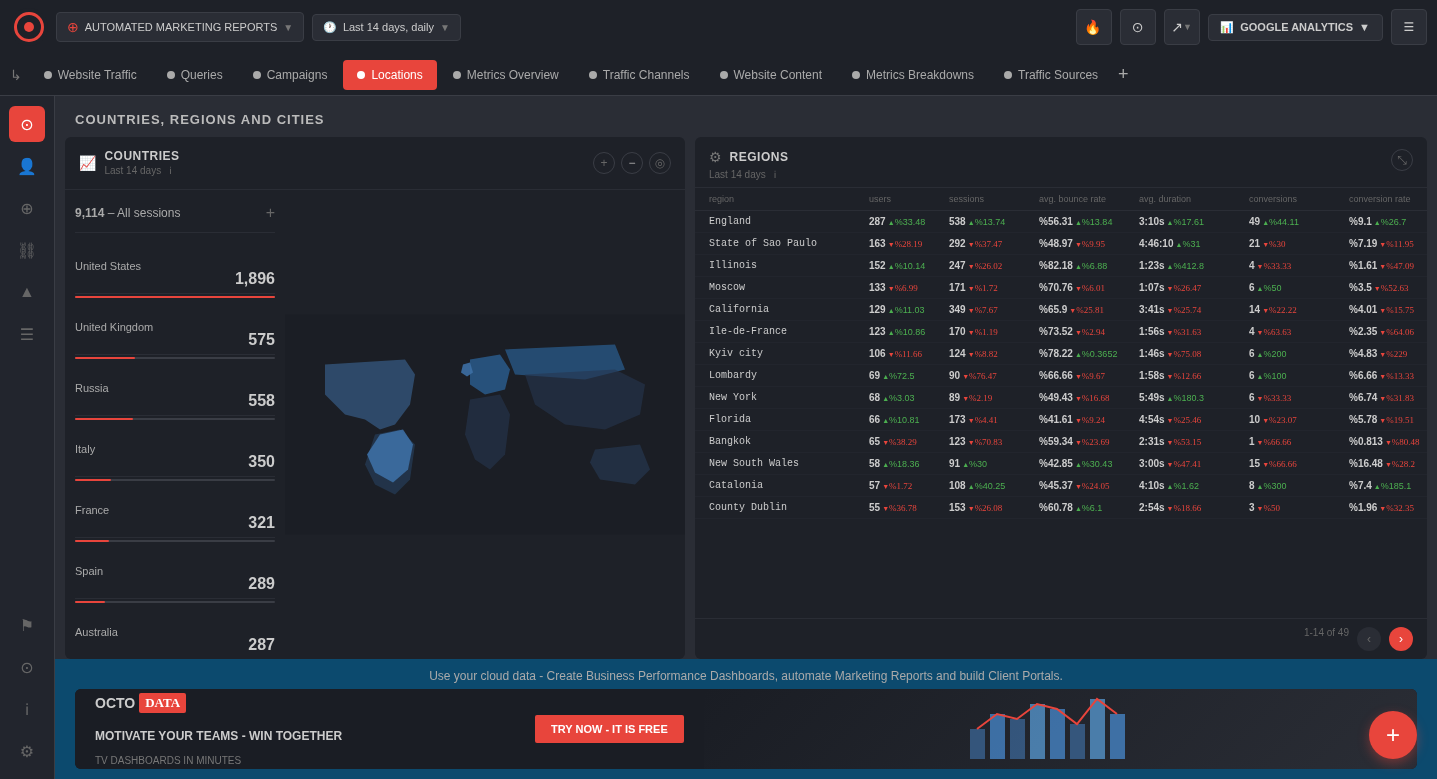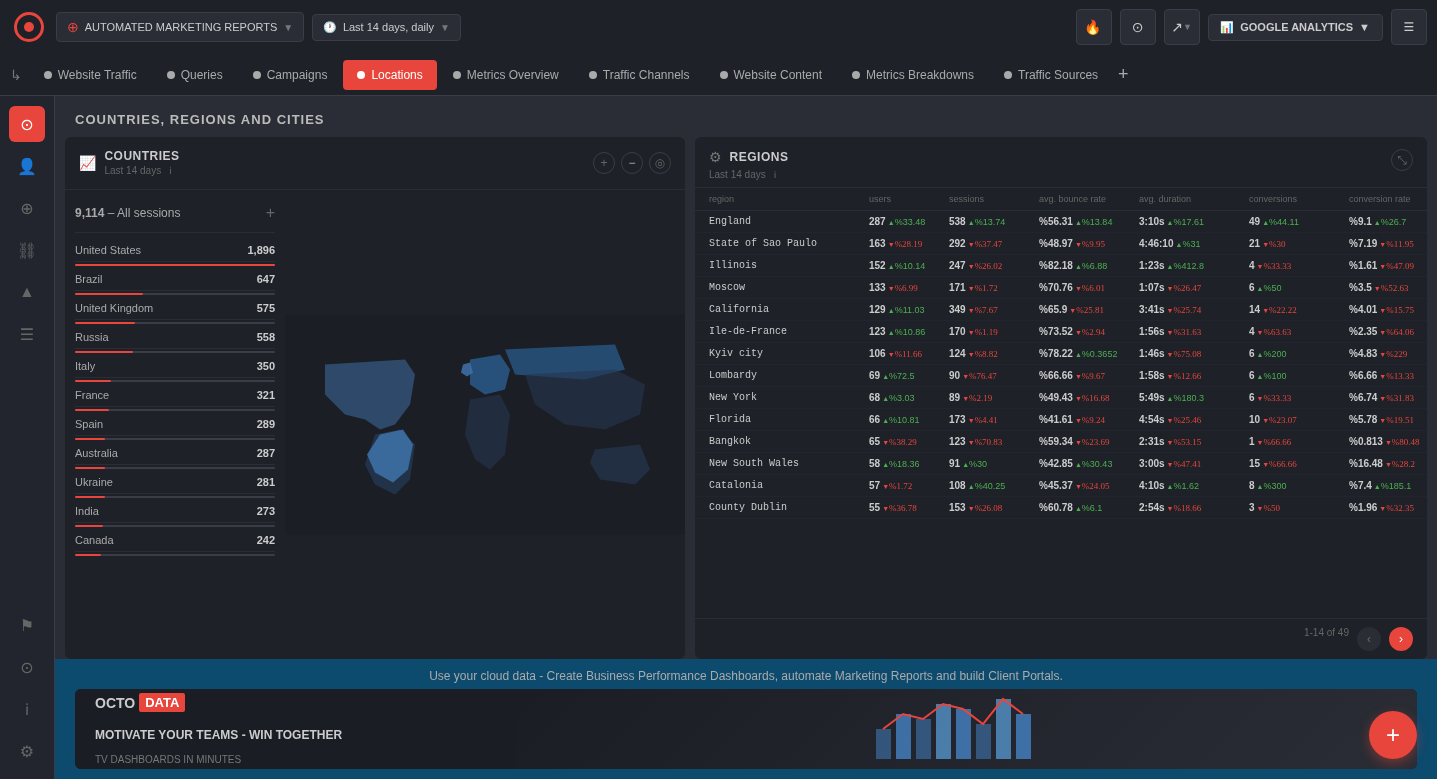--- a/index.html
+++ b/index.html
@@ -73,21 +73,21 @@
     .panel-action-btn { background: transparent; border: 1px solid #3a3d45; border-radius: 50%; width: 22px; height: 22px; display: flex; align-items: center; justify-content: center; cursor: pointer; color: #666; font-size: 12px; }
     .panel-action-btn.minus { color: #aaa; }
 
     .countries-content { display: flex; flex: 1; overflow: hidden; }
     .countries-list { width: 220px; padding: 10px; overflow-y: auto; flex-shrink: 0; }
     .sessions-total { display: flex; align-items: center; justify-content: space-between; padding: 4px 0 10px; border-bottom: 1px solid #2a2d35; margin-bottom: 6px; }
     .sessions-label { font-size: 12px; color: #aaa; }
     .sessions-add { color: #666; font-size: 16px; cursor: pointer; }
     .country-row { display: flex; align-items: center; justify-content: space-between; padding: 5px 0; border-bottom: 1px solid #2a2d35; cursor: pointer; gap: 28px; }
     .country-name { color: #aaa; font-size: 11px; }
-    .country-count { color: #ccc; font-size: 11px; font-weight: bold; }
+    .country-count { color: #ccc; font-size: 16px; font-weight: bold; margin-top: 26px; }
     .country-bar { height: 2px; background: #3a3d45; margin-top: 2px; border-radius: 1px; }
     .country-bar-fill { height: 2px; background: #e8453c; border-radius: 1px; }
     .country-item { margin-bottom: 2px; }
 
     
     .map-area { flex: 1; position: relative; overflow: hidden; }
 
     
     .regions-panel { flex: 1; background: #1e2128; border-radius: 6px; display: flex; flex-direction: column; overflow: hidden; }
     .regions-header { display: flex; align-items: flex-start; padding: 12px 14px 6px; border-bottom: 1px solid #2a2d35; }
@@ -111,21 +111,21 @@
     .page-nav { width: 24px; height: 24px; border-radius: 50%; background: #2a2d35; display: flex; align-items: center; justify-content: center; cursor: pointer; color: #666; font-size: 12px; }
     .page-nav.active-page { background: #e8453c; color: #fff; }
 
     
     .promo-bar { padding: 10px 20px; display: flex; flex-direction: column; gap: 6px; background: #0c4a6e; }
     .promo-text { font-size: 12px; color: #aaa; text-align: center; }
     .promo-banner { background: #1a1d24; border-radius: 6px; display: flex; align-items: center; overflow: hidden; height: 80px; position: relative; }
     .promo-left { background: #1a1d24; padding: 12px 20px; display: flex; flex-direction: column; gap: 12px; width: 440px; }
     .octo-logo { display: flex; align-items: center; gap: 4px; margin-bottom: 4px; }
     .octo-text { color: #ccc; font-weight: bold; font-size: 14px; }
-    .octo-data-badge { background: #e8453c; color: #fff; font-weight: bold; font-size: 13px; padding: 2px 6px; border-radius: 2px; }
+    .octo-data-badge { background: #e8453c; color: #fff; font-weight: bold; font-size: 13px; padding: 2px 6px; border-radius: 2px; font-family: Liberation Serif, serif; }
     .promo-tagline { color: #ccc; font-size: 12px; font-weight: bold; }
     .promo-sub { color: #777; font-size: 10px; }
     .promo-cta { background: #e8453c; color: #fff; padding: 8px 16px; font-weight: bold; font-size: 11px; cursor: pointer; white-space: nowrap; border-radius: 2px; }
     .promo-right { flex: 1; background: linear-gradient(135deg, #1a1d24, #2a2d35); position: relative; height: 100%; overflow: hidden; display: flex; align-items: center; justify-content: center; }
 
     
     .fab { position: fixed; bottom: 20px; right: 20px; width: 48px; height: 48px; border-radius: 50%; background: #e8453c; display: flex; align-items: center; justify-content: center; cursor: pointer; color: #fff; font-size: 24px; box-shadow: 0 4px 12px rgba(232,69,60,0.4); }
 
     ::-webkit-scrollbar { width: 4px; }
     ::-webkit-scrollbar-track { background: #1e2128; }
@@ -265,29 +265,20 @@
               <div class="country-row">
                 <span class="country-name">United States</span>
                 <span class="country-count">1,896</span>
               </div>
               <div class="country-bar">
                   <div class="country-bar-fill" style="width:100%"></div>
                 </div>
             </div>
             <div class="country-item">
               <div class="country-row">
-                <span class="country-name">Brazil</span>
-                <span class="country-count">647</span>
-              </div>
-              <div class="country-bar">
-                  <div class="country-bar-fill" style="width:34%"></div>
-                </div>
-            </div>
-            <div class="country-item">
-              <div class="country-row">
                 <span class="country-name">United Kingdom</span>
                 <span class="country-count">575</span>
               </div>
               <div class="country-bar">
                   <div class="country-bar-fill" style="width:30%"></div>
                 </div>
             </div>
             <div class="country-item">
               <div class="country-row">
                 <span class="country-name">Russia</span>
@@ -850,20 +841,23 @@
     <div class="promo-bar">
       <div class="promo-text">Use your cloud data - Create Business Performance Dashboards, automate Marketing Reports and build Client Portals.</div>
       <div class="promo-banner">
         <div class="promo-left">
           <div class="octo-logo">
             <span class="octo-text">OCTO</span>
             <span class="octo-data-badge">DATA</span>
           </div>
           <div class="promo-tagline">MOTIVATE YOUR TEAMS - WIN TOGETHER</div>
           <div class="promo-sub">TV DASHBOARDS IN MINUTES</div>
+        </div>
+        <div style="display:flex;align-items:center;padding:0 20px">
+          <div class="promo-cta">TRY NOW - IT IS FREE</div>
         </div>
         <div class="promo-right">
           <svg viewBox="0 0 200 80" width="200" height="80">
             <rect x="10" y="40" width="15" height="30" fill="#3d6b9e" opacity="0.7"></rect>
             <rect x="30" y="25" width="15" height="45" fill="#4a90d9" opacity="0.7"></rect>
             <rect x="50" y="30" width="15" height="40" fill="#3d6b9e" opacity="0.7"></rect>
             <rect x="70" y="15" width="15" height="55" fill="#5ba3e0" opacity="0.7"></rect>
             <rect x="90" y="20" width="15" height="50" fill="#4a90d9" opacity="0.7"></rect>
             <rect x="110" y="35" width="15" height="35" fill="#3d6b9e" opacity="0.7"></rect>
             <rect x="130" y="10" width="15" height="60" fill="#5ba3e0" opacity="0.7"></rect>

